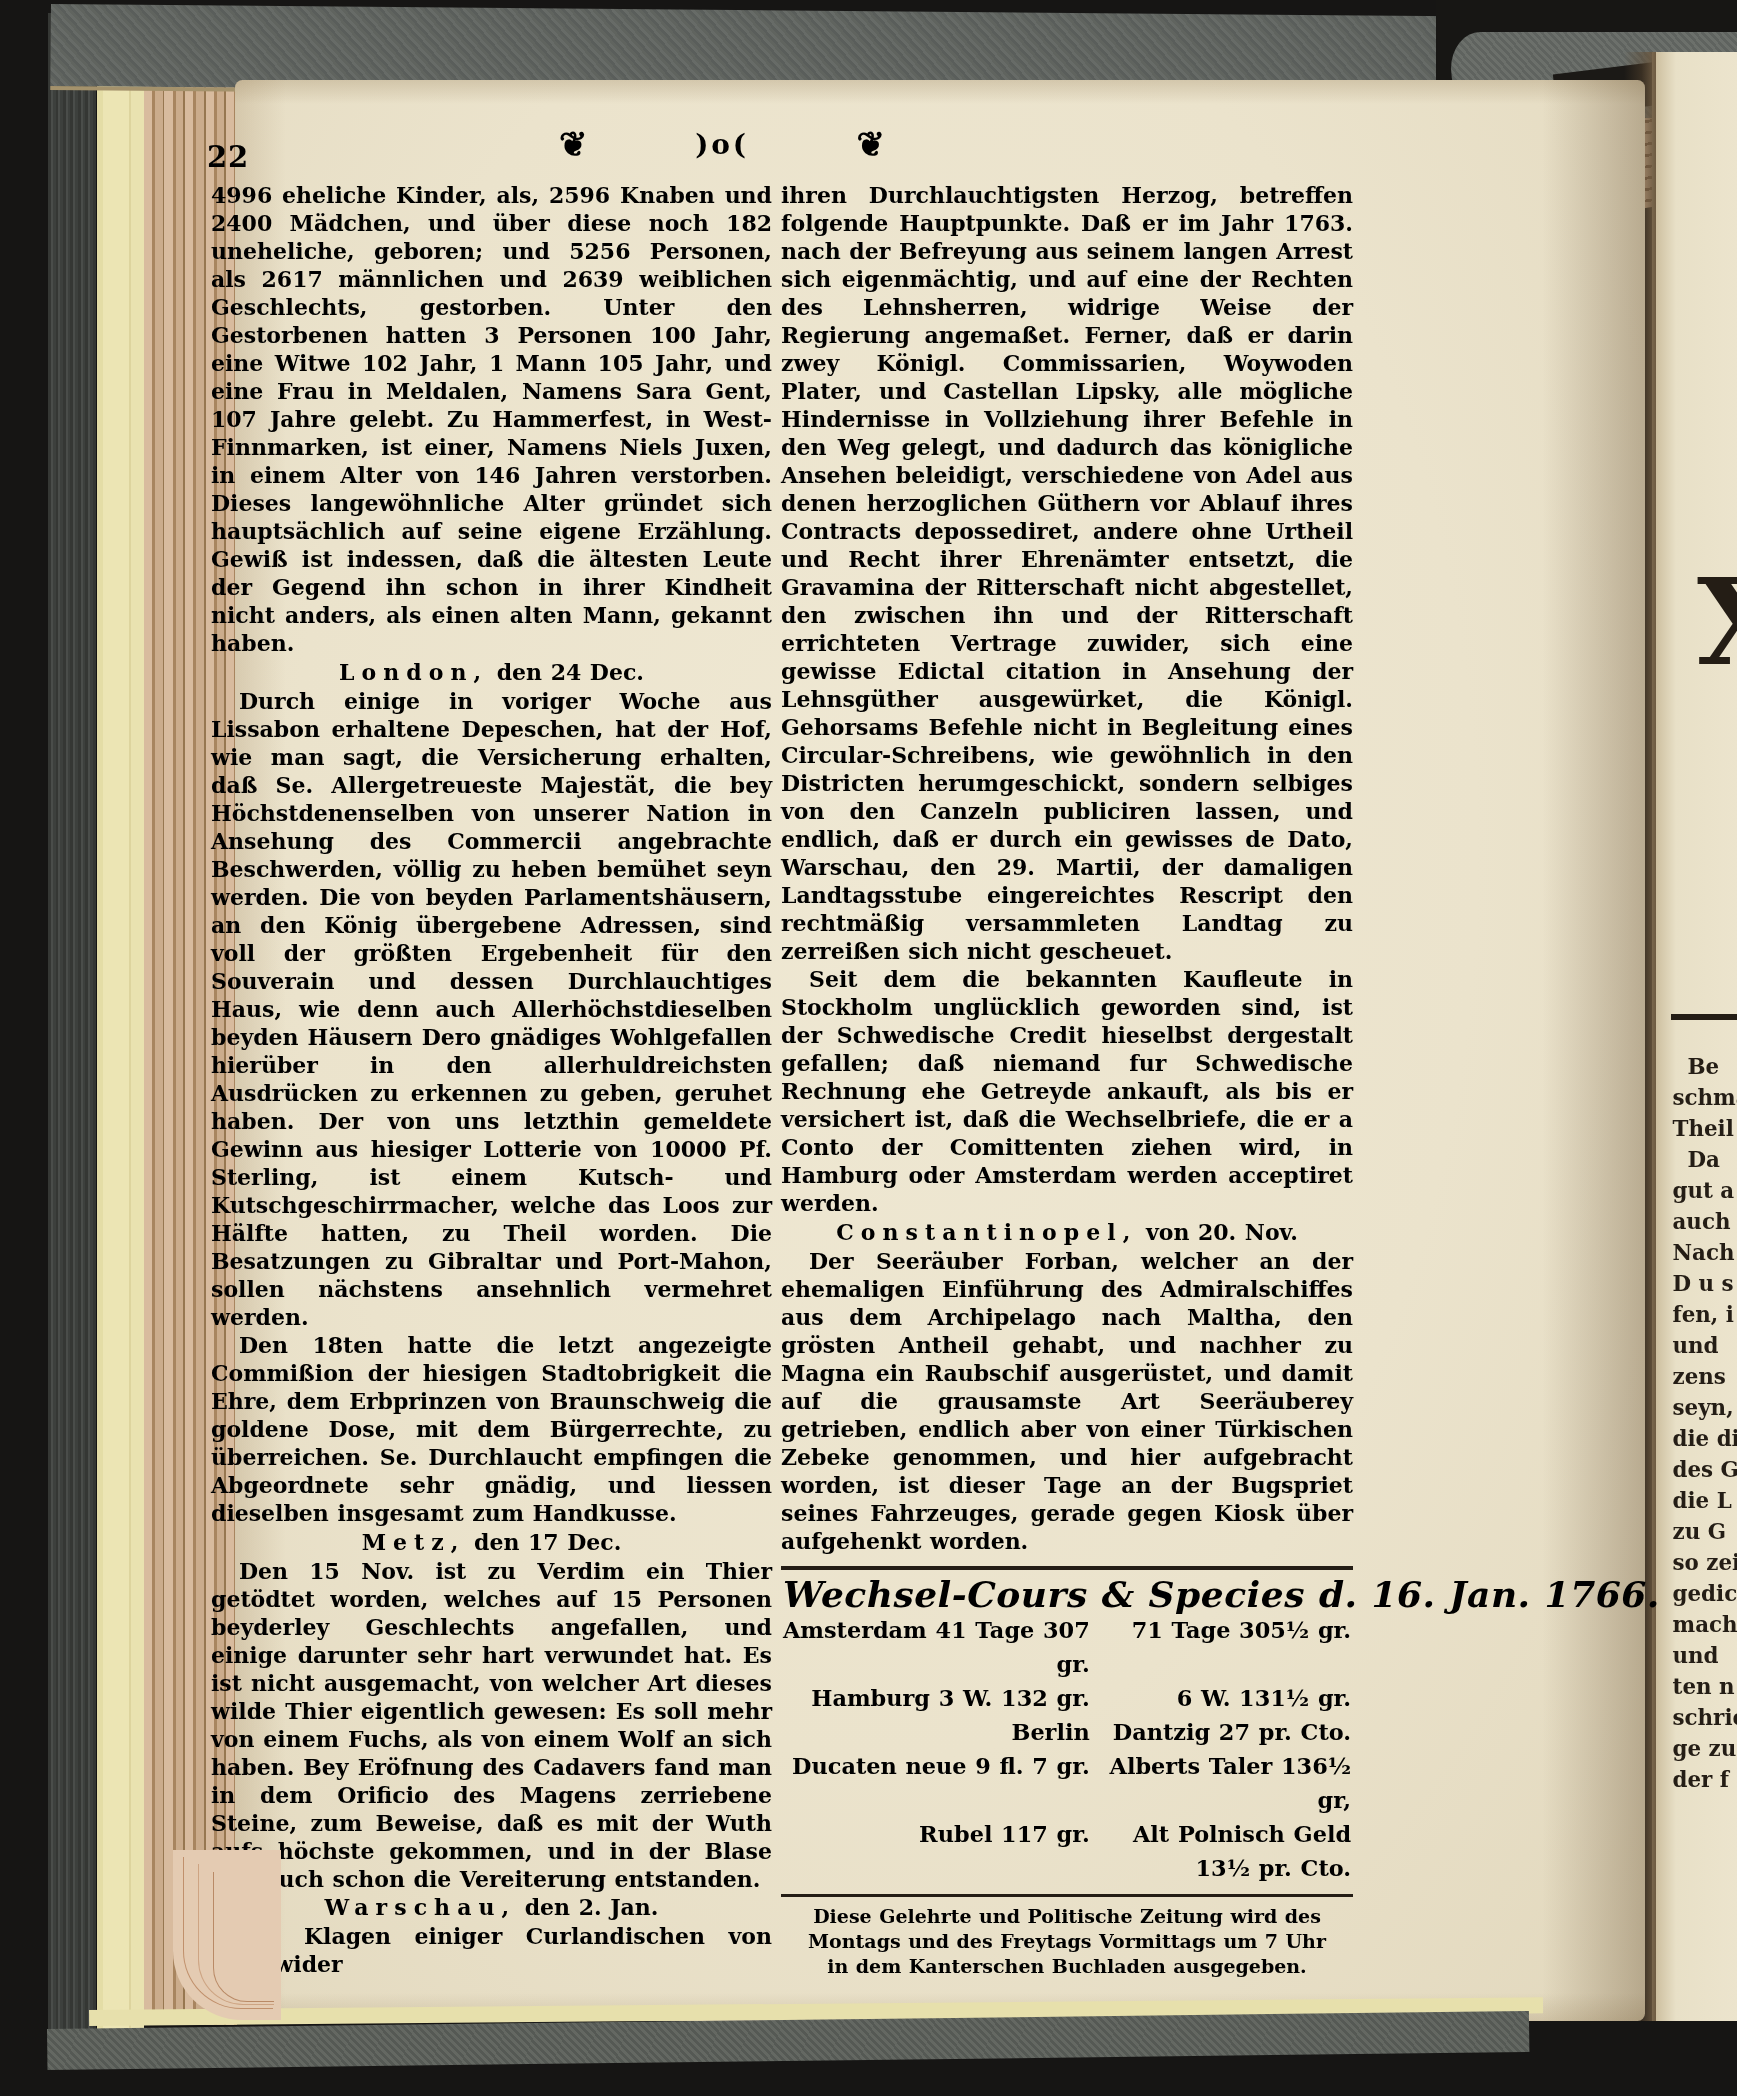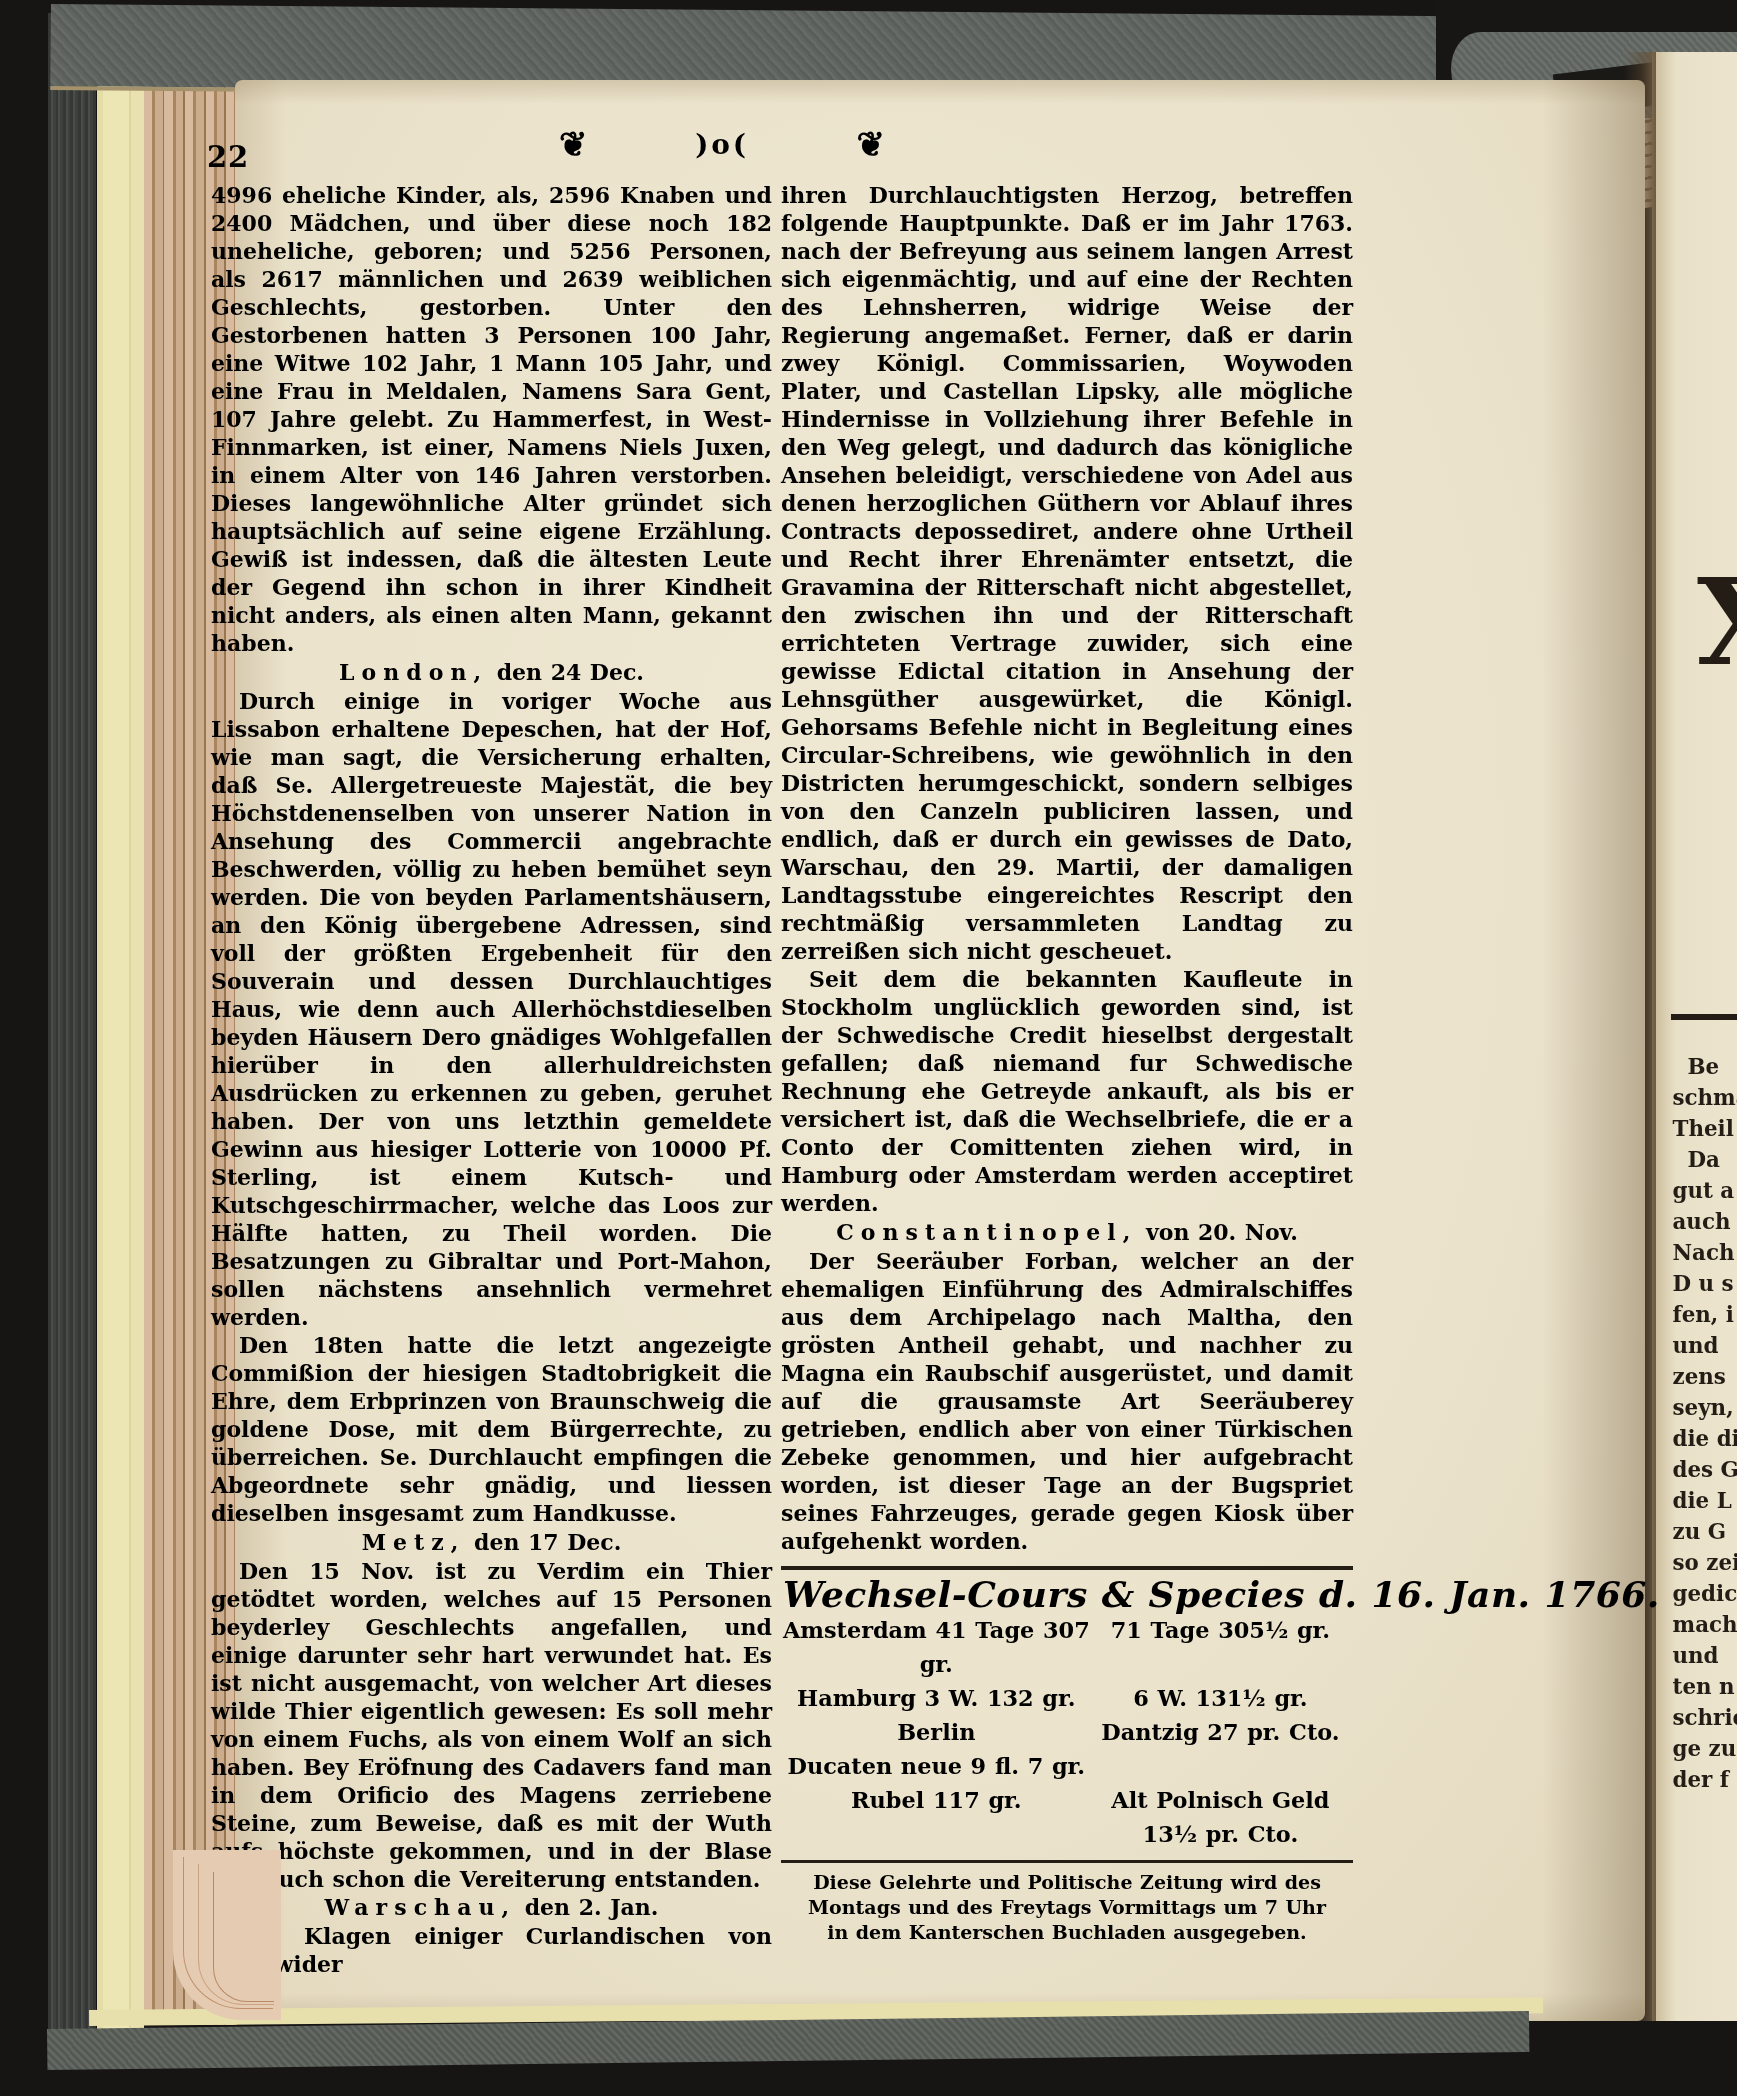--- a/index.html
+++ b/index.html
@@ -74,21 +74,21 @@
   .para{margin:0;text-indent:28px;}
   .para.noindent{text-indent:0;}
   .dateline{margin:0.9px 0;text-align:center;text-indent:0;}
   .dateline .city{letter-spacing:.32em;}
 
   
   .xc-box{margin-top:11.2px;border-top:4.7px solid #241d15;border-bottom:3.7px solid #241d15;
     padding:5.6px 1.9px 9.3px;}
   .xc-title{font-style:italic;font-weight:bold;font-size:36px;line-height:37px;
     text-align:left;letter-spacing:0.5px;white-space:nowrap;}
-  .xc-row{display:flex;font-size:22.4px;line-height:34px;font-weight:bold;text-align:center;}
+  .xc-row{display:flex;font-size:22.4px;line-height:34px;font-weight:bold;text-align:right;}
   .xc-row .l{flex:0 0 54%;}
   .xc-row .r{flex:1;}
   .xc-footer{margin:7.5px 17px 0;text-align:center;font-size:19px;line-height:25px;font-weight:bold;}
 </style>
 </head>
 <body>
 
 <div id="stage">
 
   <div class="edge-dark"></div>
@@ -180,20 +180,21 @@
       <div class="xc-row">
         <span class="l">Hamburg 3 W. 132 gr.</span>
         <span class="r">6 W. 131½ gr.</span>
       </div>
       <div class="xc-row">
         <span class="l">Berlin</span>
         <span class="r">Dantzig 27 pr. Cto.</span>
       </div>
       <div class="xc-row">
         <span class="l">Ducaten neue 9 fl. 7 gr.</span>
+        <span class="r">Alberts Taler 136½ gr,</span>
       </div>
       <div class="xc-row">
         <span class="l">Rubel 117 gr.</span>
         <span class="r">Alt Polnisch Geld 13½ pr. Cto.</span>
       </div>
     </div>
     <p class="xc-footer">Diese Gelehrte und Politische Zeitung wird des Montags und des Freytags Vormittags um 7 Uhr in dem Kanterschen Buchladen ausgegeben.</p>
   </div>
 
   <div class="edge-yellow-bottom"></div>

